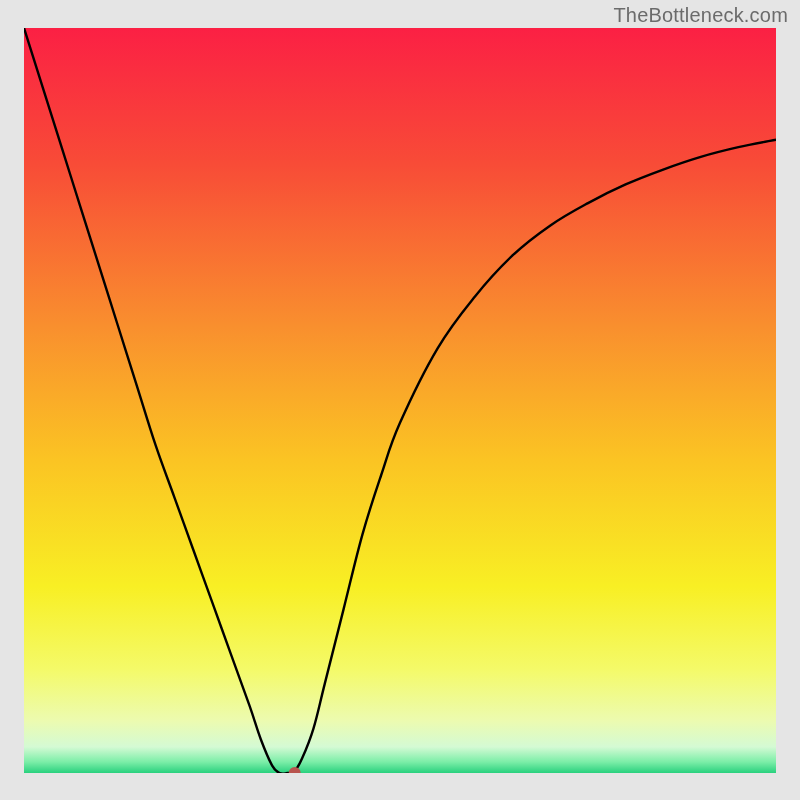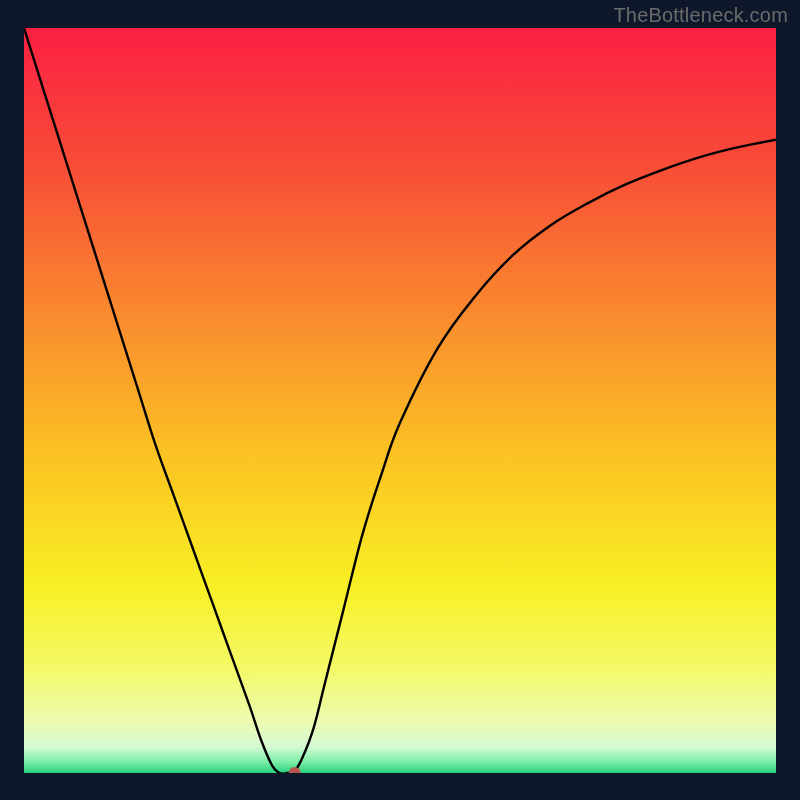--- a/index.html
+++ b/index.html
@@ -8,21 +8,21 @@
     width: 800px;
     height: 800px;
     background: #000;
     font-family: Arial, Helvetica, sans-serif;
     overflow: hidden;
   }
   .frame {
     position: relative;
     width: 800px;
     height: 800px;
-    background: #0f172a;
+    background: #e5e5e5;
   }
   .watermark {
     position: absolute;
     top: 4px;
     right: 12px;
     color: #6b6b6b;
     font-size: 20px;
     font-weight: 500;
     letter-spacing: 0.2px;
     z-index: 10;

